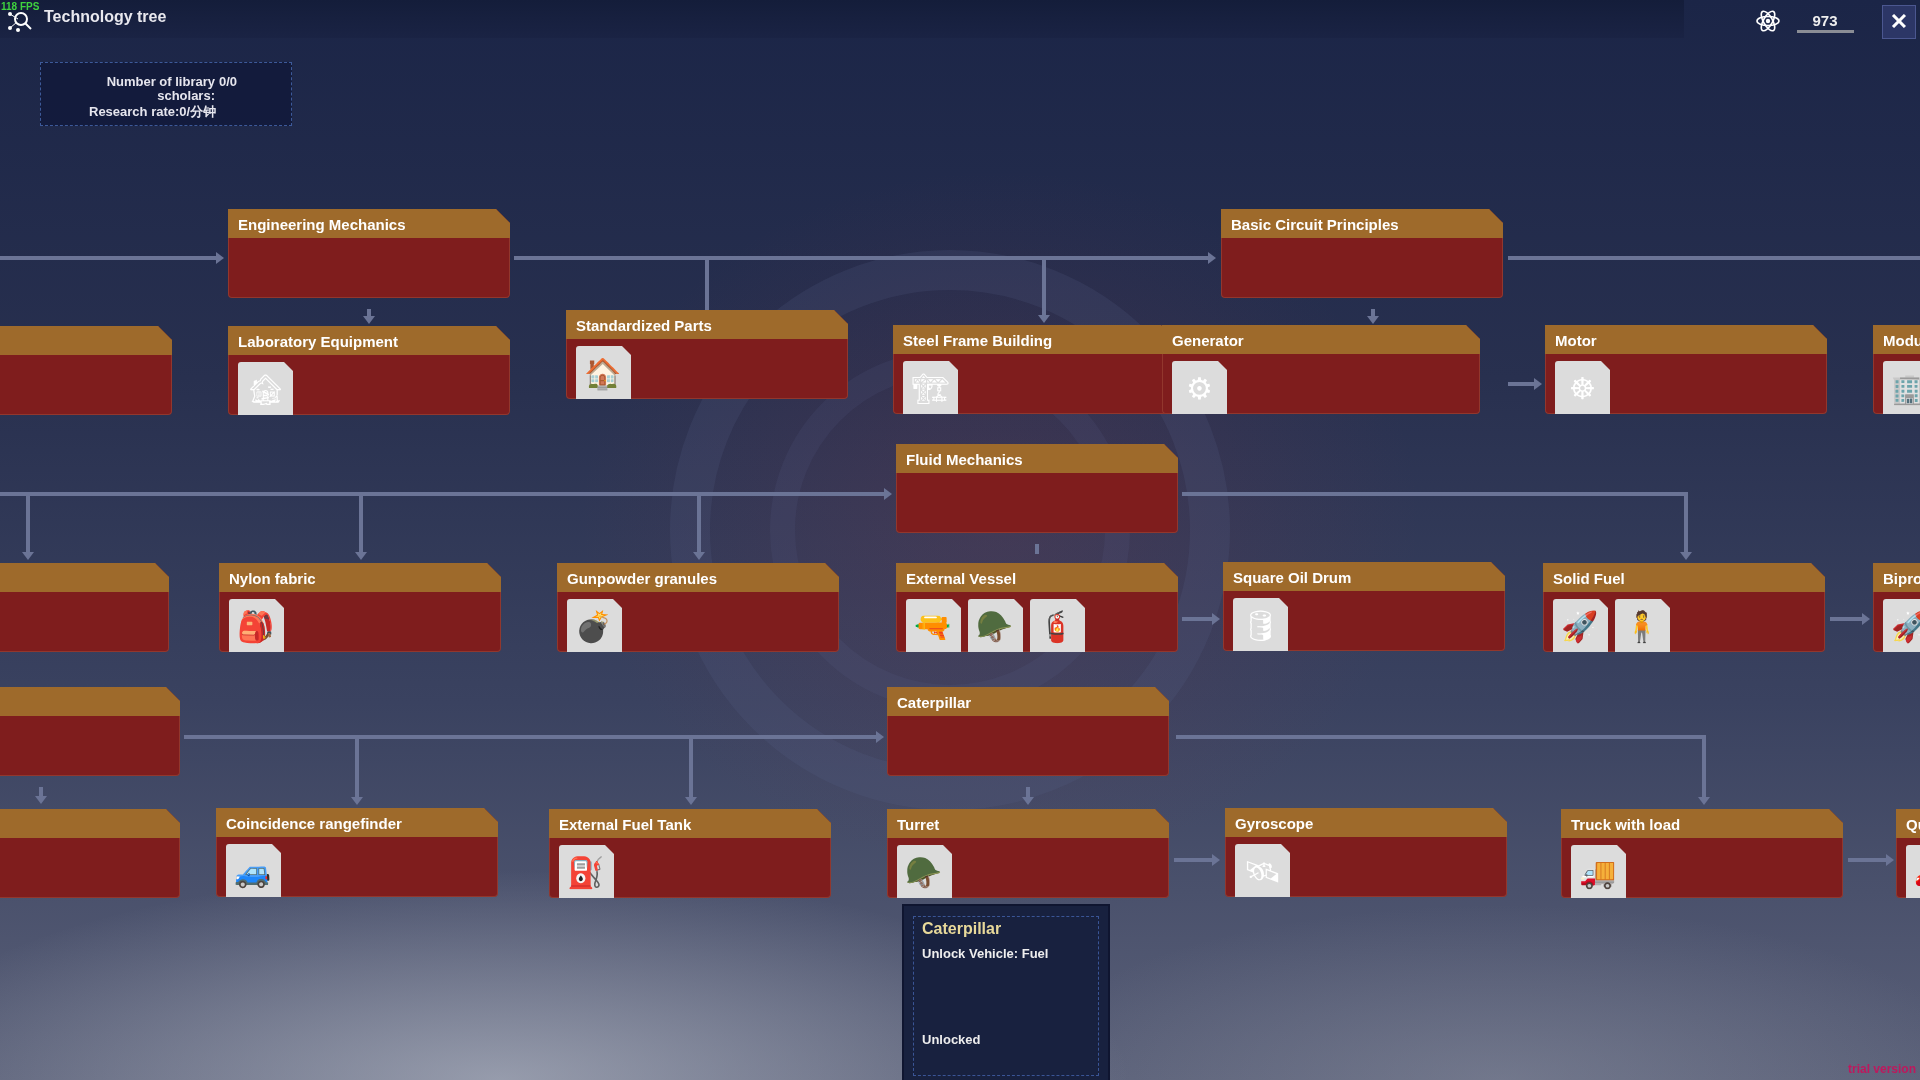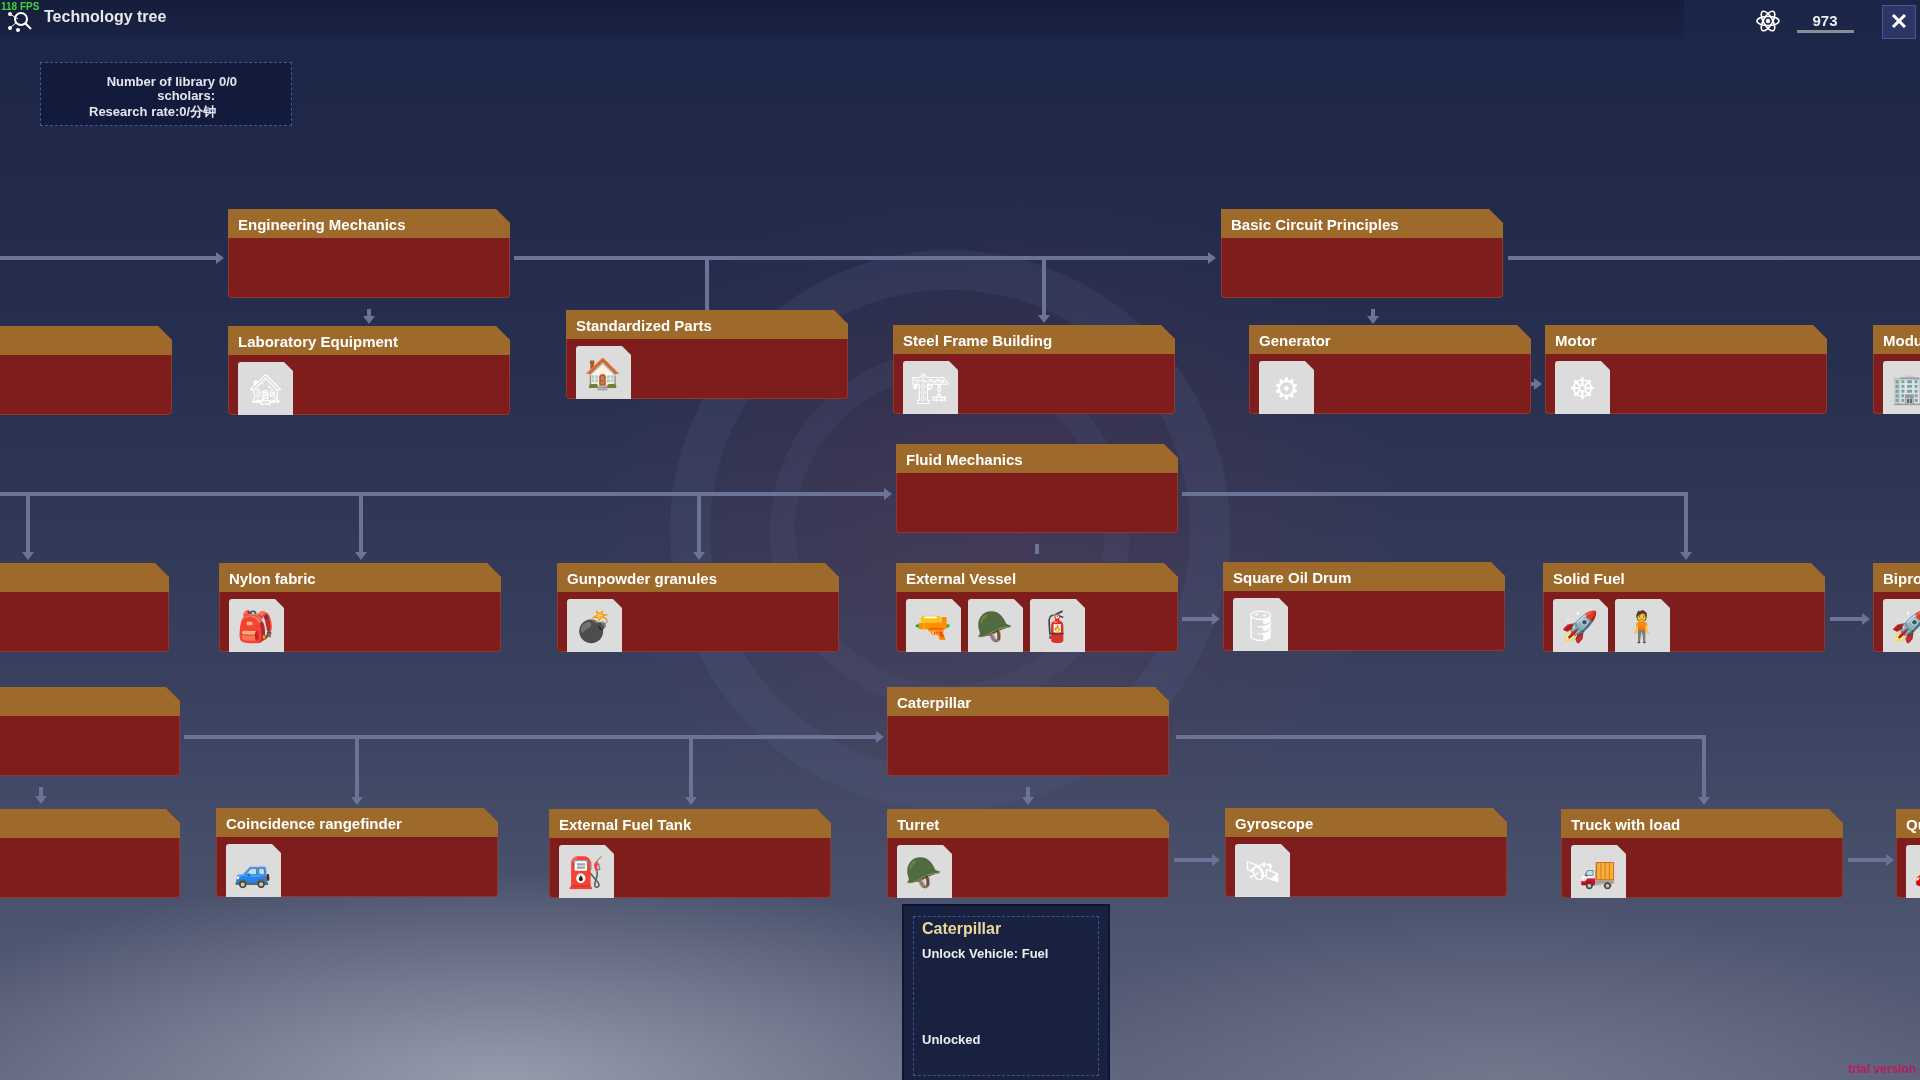--- a/index.html
+++ b/index.html
@@ -166,21 +166,21 @@
       <span class="name">Steel Frame Building</span>
       <div class="icons">
         <div class="ico">🏗</div>
       </div>
     </div>
     <div class="card" style="left: 1221px; top: 209px;">
       <div class="hdr"></div>
       <span class="name">Basic Circuit Principles</span>
       <div class="icons"></div>
     </div>
-    <div class="card" style="left: 1249px; top: 325px;">
+    <div class="card" style="left: 1162px; top: 325px; padding-left: 36px;">
       <div class="hdr"></div>
       <span class="name">Generator</span>
       <div class="icons">
         <div class="ico">⚙</div>
       </div>
     </div>
     <div class="card" style="left: 1545px; top: 325px;">
       <div class="hdr"></div>
       <span class="name">Motor</span>
       <div class="icons">

